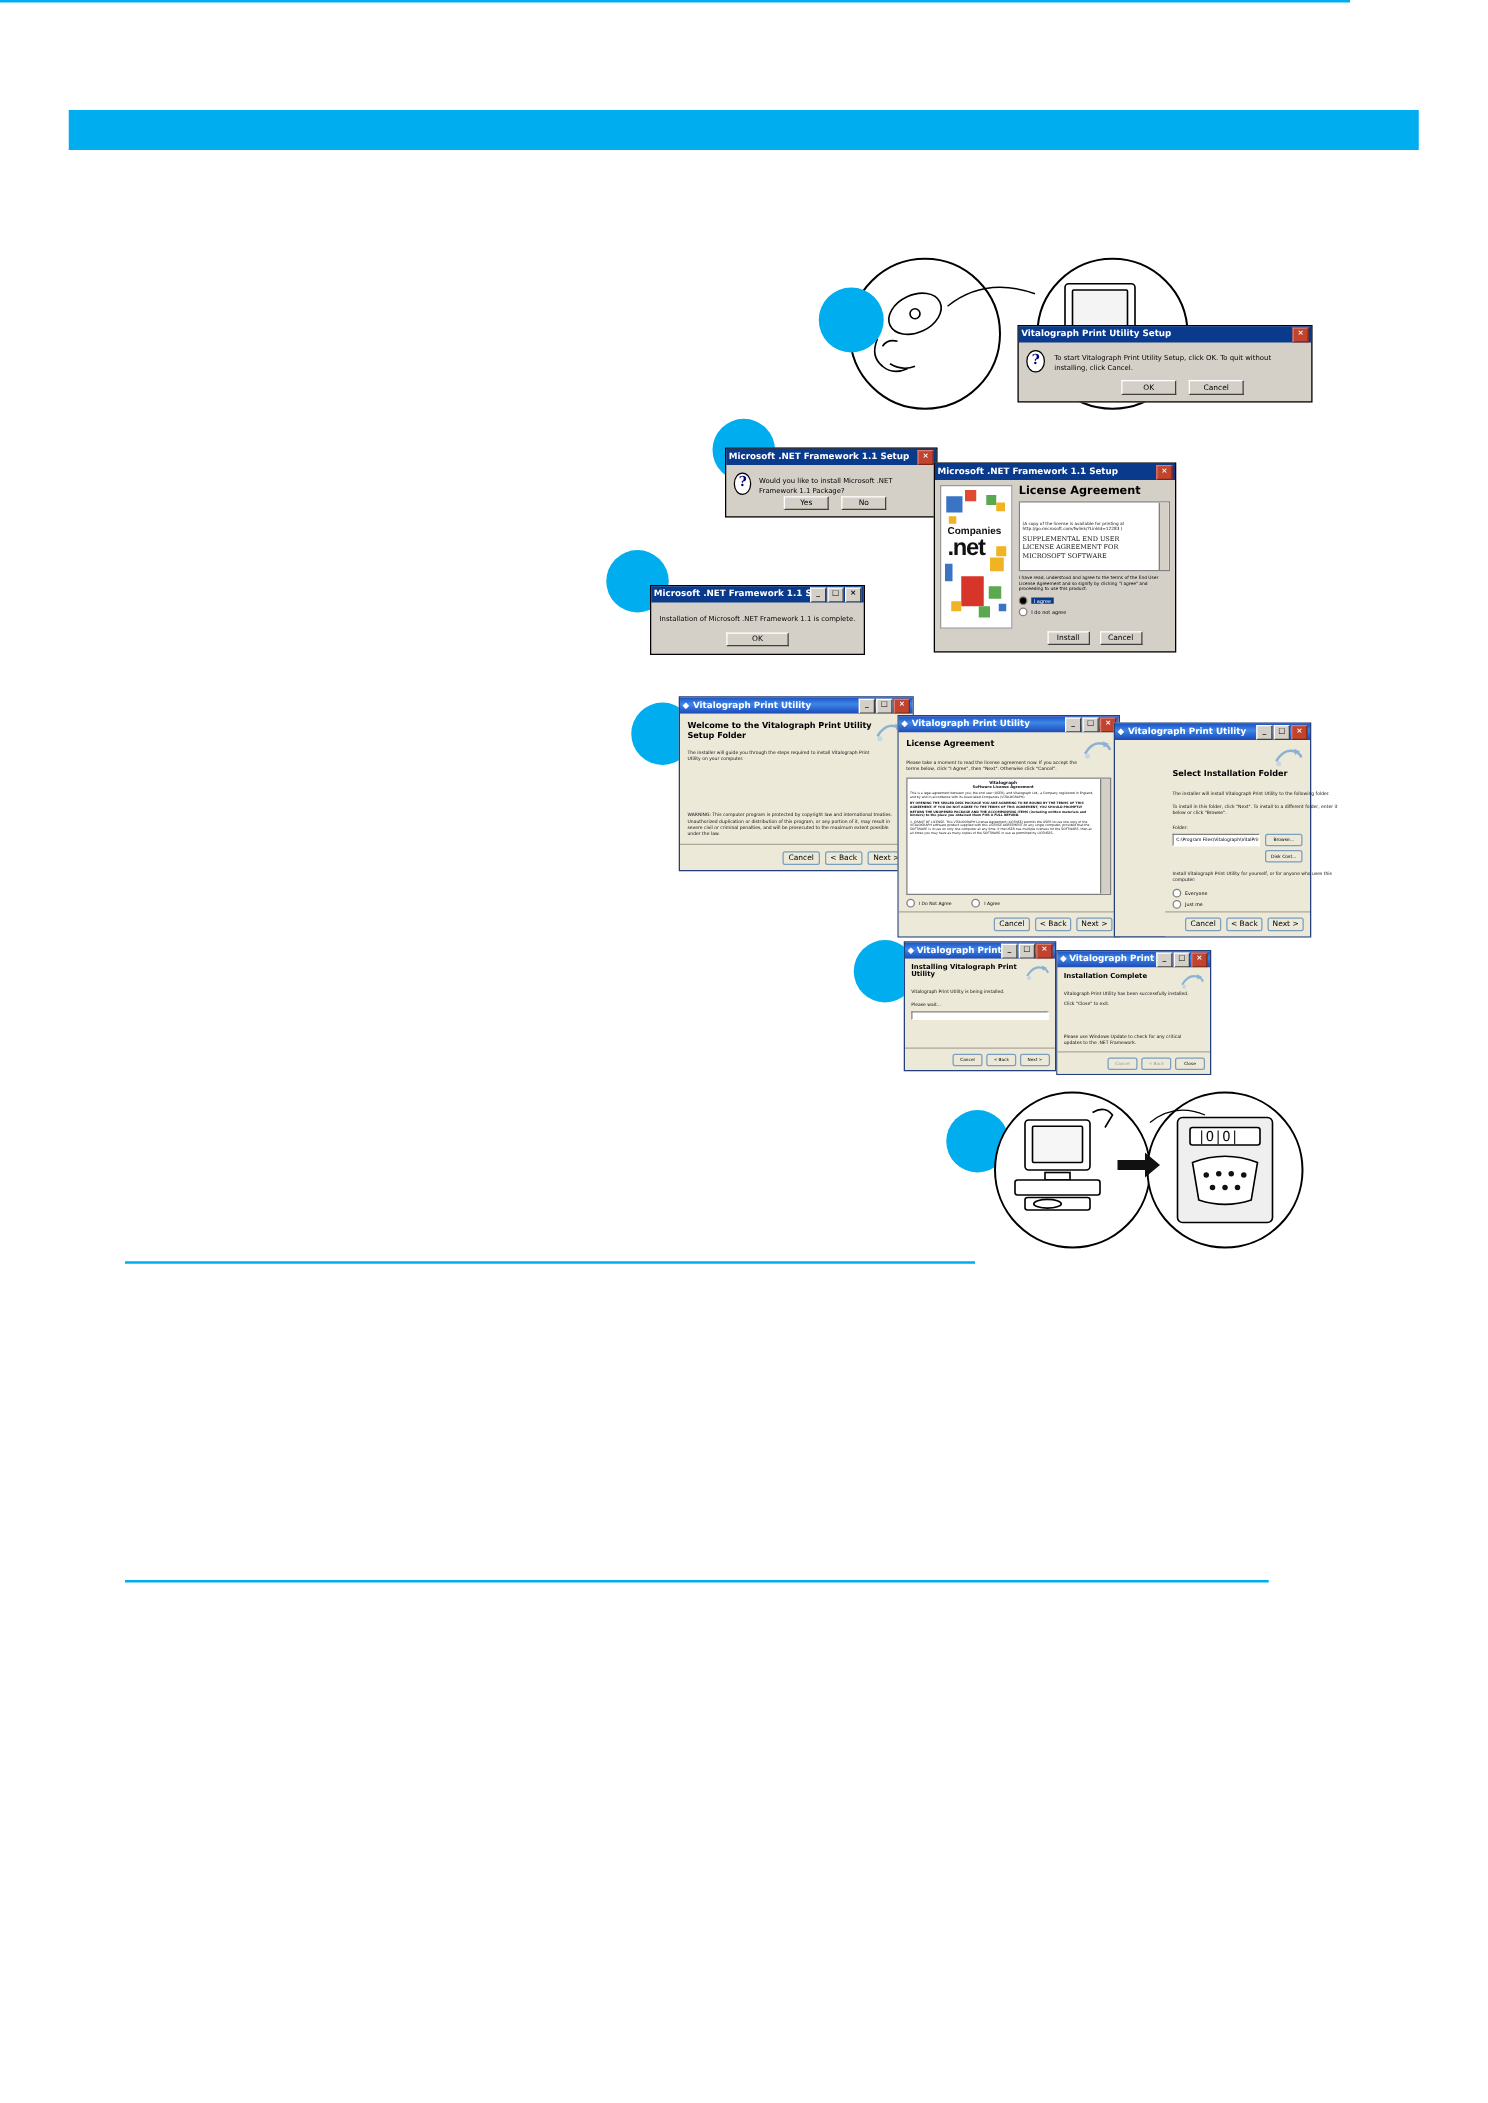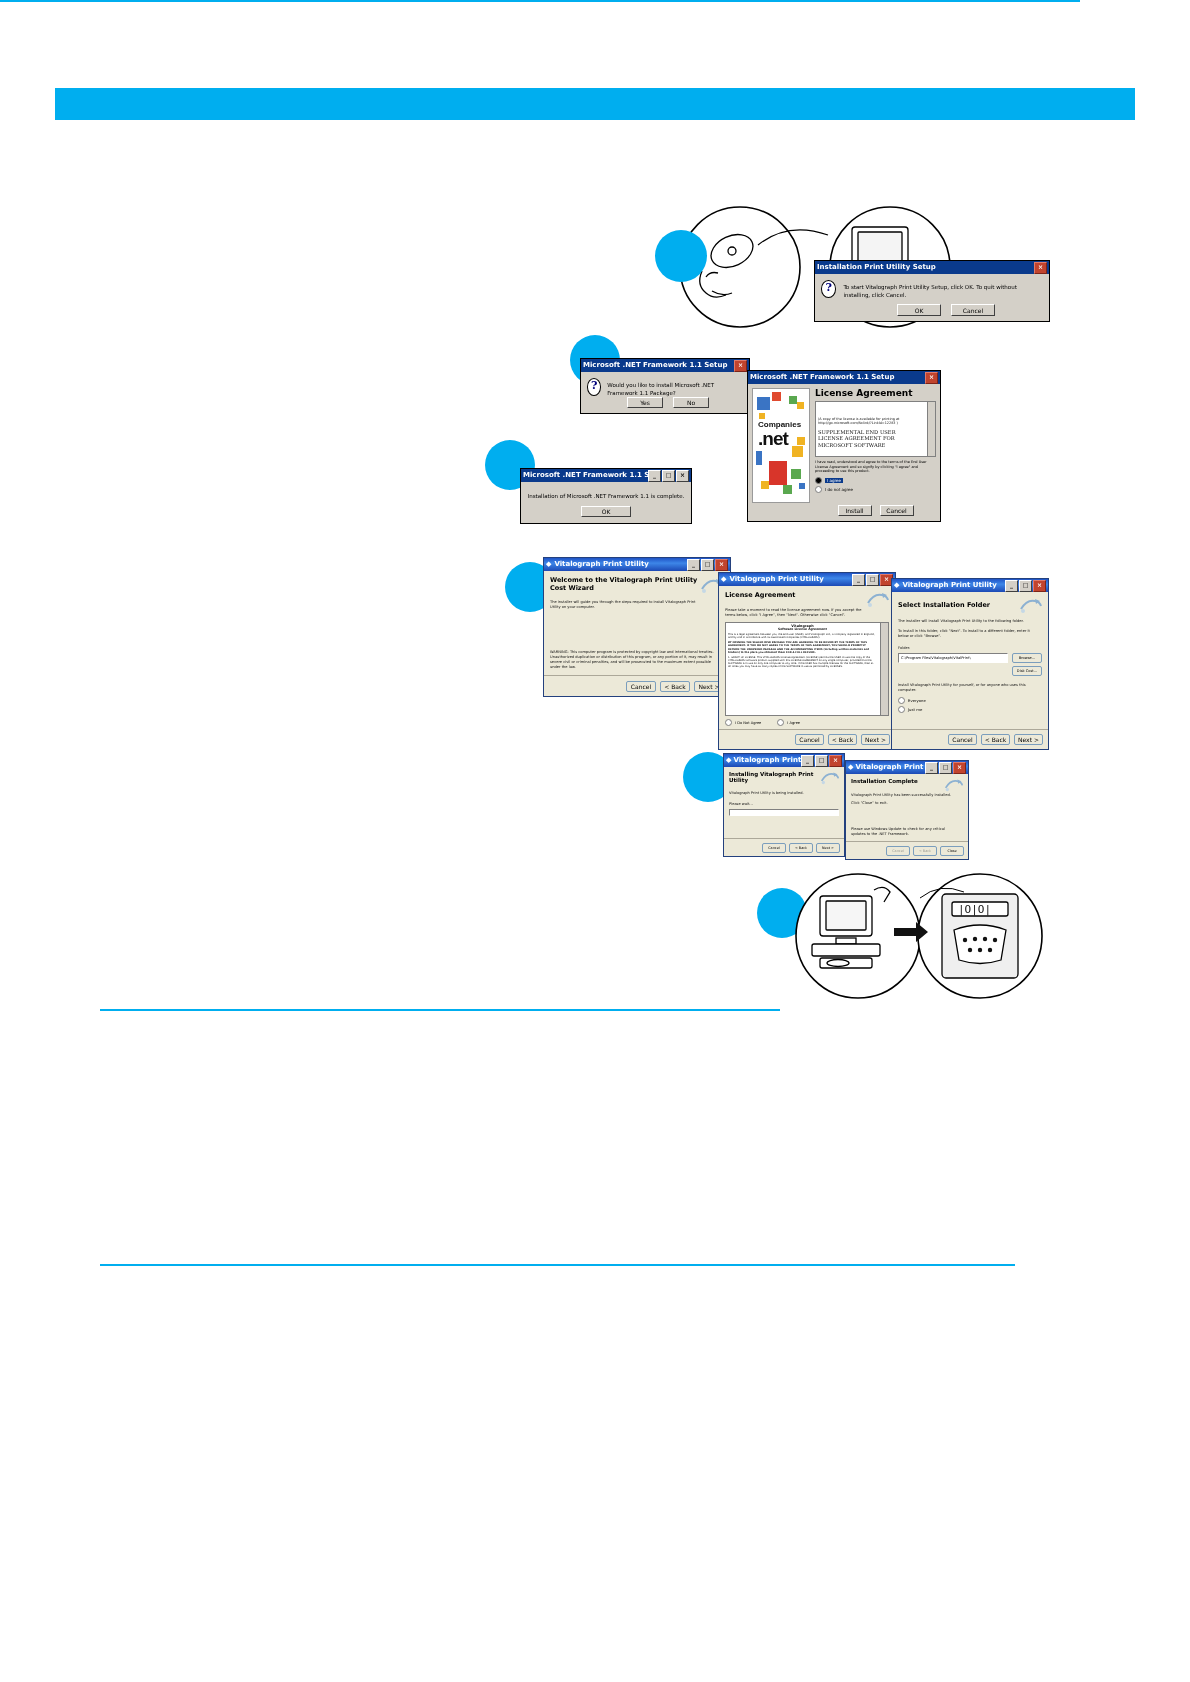--- a/index.html
+++ b/index.html
@@ -85,21 +85,21 @@
     <path d="M66 72 q4 -6 12 -4"></path>
     <path d="M72 86 q10 6 20 2"></path>
   </g>
   <path d="M118 40 q30 -24 70 -10" stroke="#000" stroke-width="1.2" fill="none"></path>
 </svg>
 
 <div class="bullet" style="left:655px;top:230px;width:52px;height:52px;"></div>
 
 <div class="win" style="left:814px;top:260px;width:236px;height:62px;">
   <div class="tb">
-    <span class="tbtitle">Installation Print Utility Setup</span>
+    <span class="tbtitle">Vitalograph Print Utility Setup</span>
     <span class="tbbtns">
         <span class="tbbtn x">×</span>
       </span>
   </div>
   <div class="body">
     <div style="display:flex;gap:7px;align-items:flex-start;">
       <div class="qicon">?</div>
       <div class="msgtext" style="padding-top:3px;">To start Vitalograph Print Utility Setup, click OK. To quit without installing, click Cancel.</div>
     </div>
     <div style="position:absolute;left:82px;bottom:5px;display:flex;gap:10px;">
@@ -217,21 +217,21 @@
       <span class="tbbtn">□</span>
       <span class="tbbtn x">×</span>
     </span>
   </div>
   <div class="body" style="background:#ece9d8;padding:5px 6px;">
     <svg class="vgicon" style="right:6px;top:4px;" width="24" height="20" viewBox="0 0 24 20">
       <path d="M2 14 q6 -10 14 -8 q5 1 6 5" stroke="#6d9fd0" stroke-width="2" fill="none"></path>
       <path d="M16 4 l5 2 l-4 3 z" fill="#6d9fd0"></path>
       <circle cx="4" cy="16" r="2" fill="#b8d2ea"></circle>
     </svg>
-    <div class="wizhdr" style="font-size:6.5px;width:150px;">Welcome to the Vitalograph Print Utility Cost Wizard</div>
+    <div class="wizhdr" style="font-size:6.5px;width:150px;">Welcome to the Vitalograph Print Utility Setup Folder</div>
     <div class="wiztext" style="margin-top:8px;width:150px;">The installer will guide you through the steps required to install Vitalograph Print Utility on your computer.</div>
     <div class="wiztext" style="position:absolute;left:6px;bottom:26px;width:172px;">WARNING: This computer program is protected by copyright law and international treaties. Unauthorized duplication or distribution of this program, or any portion of it, may result in severe civil or criminal penalties, and will be prosecuted to the maximum extent possible under the law.</div>
     <div class="sep" style="position:absolute;left:0;right:0;bottom:20px;"></div>
     <div style="position:absolute;right:6px;bottom:4px;display:flex;gap:4px;">
       <div class="btn xp" style="width:30px;height:11px;">Cancel</div>
       <div class="btn xp" style="width:30px;height:11px;">&lt; Back</div>
       <div class="btn xp" style="width:30px;height:11px;">Next &gt;</div>
     </div>
   </div>
 </div>
@@ -286,21 +286,21 @@
 <div class="win xp" style="left:891px;top:578px;width:158px;height:172px;">
   <div class="tb xpblue">
     <span style="margin-right:3px;">◆</span>
     <span class="tbtitle">Vitalograph Print Utility</span>
     <span class="tbbtns">
       <span class="tbbtn">_</span>
       <span class="tbbtn">□</span>
       <span class="tbbtn x">×</span>
     </span>
   </div>
-  <div class="body" style="background:#ece9d8;padding:9px 6px;">
+  <div class="body" style="background:#ece9d8;padding:23px 6px;margin-left:40px;">
     <svg class="vgicon" style="right:5px;top:3px;" width="24" height="20" viewBox="0 0 24 20">
       <path d="M2 14 q6 -10 14 -8 q5 1 6 5" stroke="#6d9fd0" stroke-width="2" fill="none"></path>
       <path d="M16 4 l5 2 l-4 3 z" fill="#6d9fd0"></path>
       <circle cx="4" cy="16" r="2" fill="#b8d2ea"></circle>
     </svg>
     <div class="wizhdr" style="font-size:6.5px;">Select Installation Folder</div>
     <div class="wiztext" style="margin-top:10px;width:140px;">The installer will install Vitalograph Print Utility to the following folder.</div>
     <div class="wiztext" style="margin-top:5px;width:140px;">To install in this folder, click "Next". To install to a different folder, enter it below or click "Browse".</div>
     <div class="wiztext" style="margin-top:7px;">Folder:</div>
     <div style="display:flex;gap:4px;margin-top:2px;align-items:center;">

